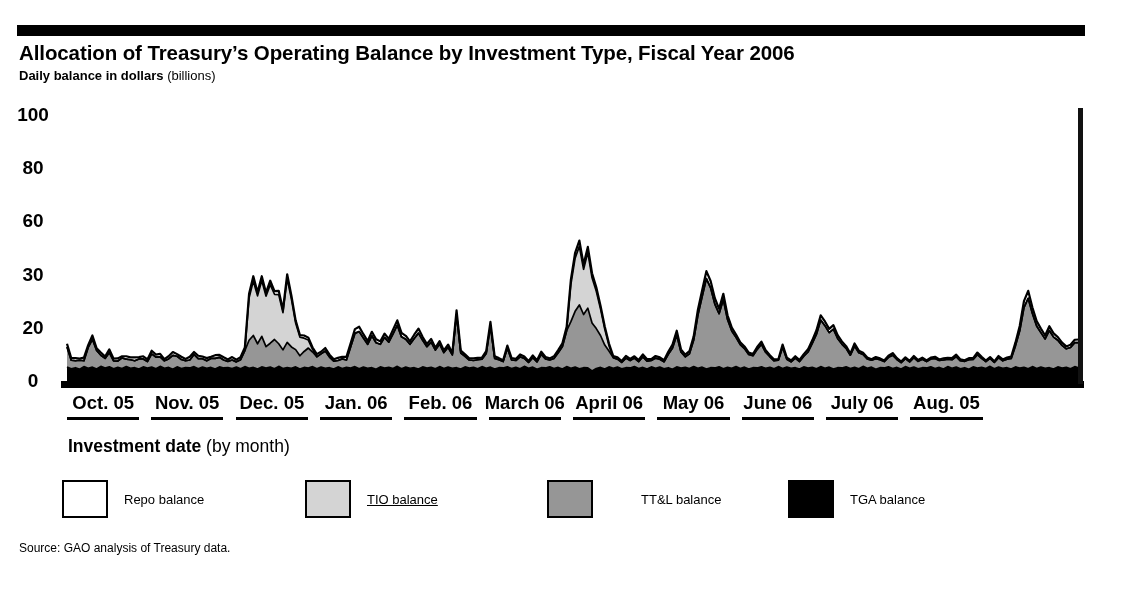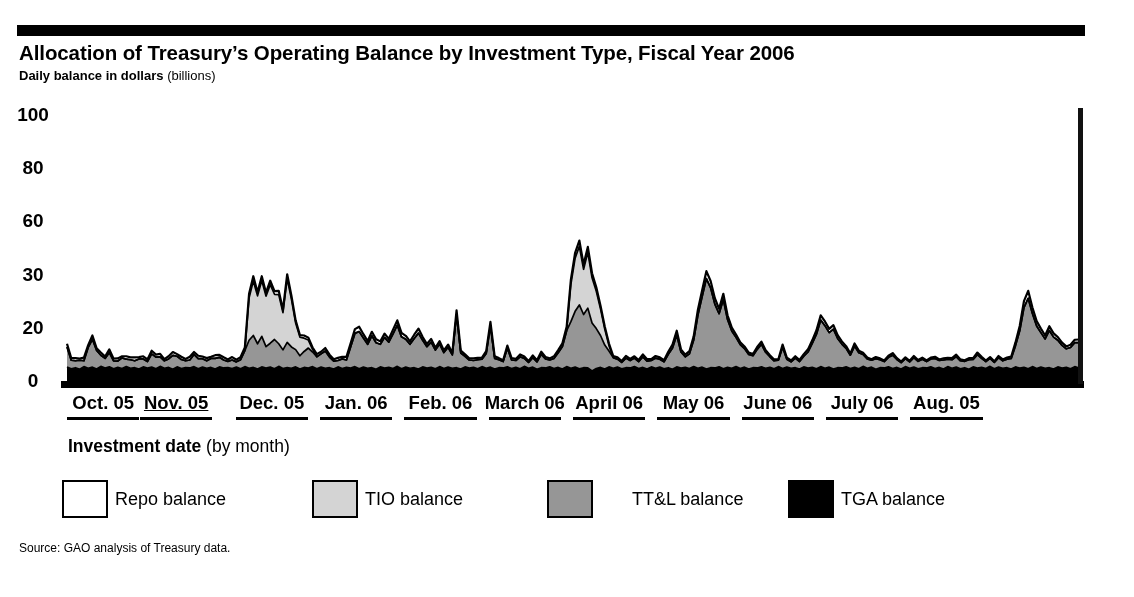--- a/index.html
+++ b/index.html
@@ -62,21 +62,21 @@
   .xlabel span{font-weight:normal;}
 
   .legend{
     position:absolute;left:62px;top:478px;width:1000px;height:42px;
   }
   .legitem{position:absolute;top:0;height:42px;display:flex;align-items:center;}
   .swatch{
     width:46px;height:38px;border:2.5px solid #000;box-sizing:border-box;
     flex:0 0 auto;
   }
-  .legtext{margin-left:7px;font-size:18px;white-space:nowrap;}
+  .legtext{margin-left:16px;font-size:13px;white-space:nowrap;}
 
   .source{
     position:absolute;left:19px;top:541px;font-size:12px;white-space:nowrap;
   }
 
   svg.chart{display:block;}
 </style>
 </head>
 <body>
 
@@ -114,21 +114,21 @@
   </div>
 
   <div class="xaxisline"></div>
   <div class="yaxisline"></div>
 
   <div class="months" id="months">
       <div class="month" style="left: 0px; width: 84.3333px;">
         <span class="txt">Oct. 05</span>
         <span class="rule"></span>
       </div>
-      <div class="month" style="left: 73px; width: 84.3333px; text-decoration: underline;">
+      <div class="month" style="left: 84px; width: 84.3333px;">
         <span class="txt">Nov. 05</span>
         <span class="rule"></span>
       </div>
       <div class="month" style="left: 168.667px; width: 84.3333px;">
         <span class="txt">Dec. 05</span>
         <span class="rule"></span>
       </div>
       <div class="month" style="left: 253px; width: 84.3333px;">
         <span class="txt">Jan. 06</span>
         <span class="rule"></span>
@@ -166,21 +166,21 @@
   <div class="xlabel">
     <b>Investment date</b>
     <span>(by month)</span>
   </div>
 
   <div class="legend" id="legend">
       <div class="legitem" style="left: 0px;">
         <div class="swatch" style="background: rgb(255, 255, 255);"></div>
         <div class="legtext">Repo balance</div>
       </div>
-      <div class="legitem" style="left: 250px;">
+      <div class="legitem" style="left: 243px; text-decoration: underline;">
         <div class="swatch" style="background: rgb(212, 212, 212);"></div>
         <div class="legtext">TIO balance</div>
       </div>
       <div class="legitem" style="left: 485px; gap: 32px;">
         <div class="swatch" style="background: rgb(150, 150, 150);"></div>
         <div class="legtext">TT&amp;L balance</div>
       </div>
       <div class="legitem" style="left: 726px;">
         <div class="swatch" style="background: rgb(0, 0, 0);"></div>
         <div class="legtext">TGA balance</div>

